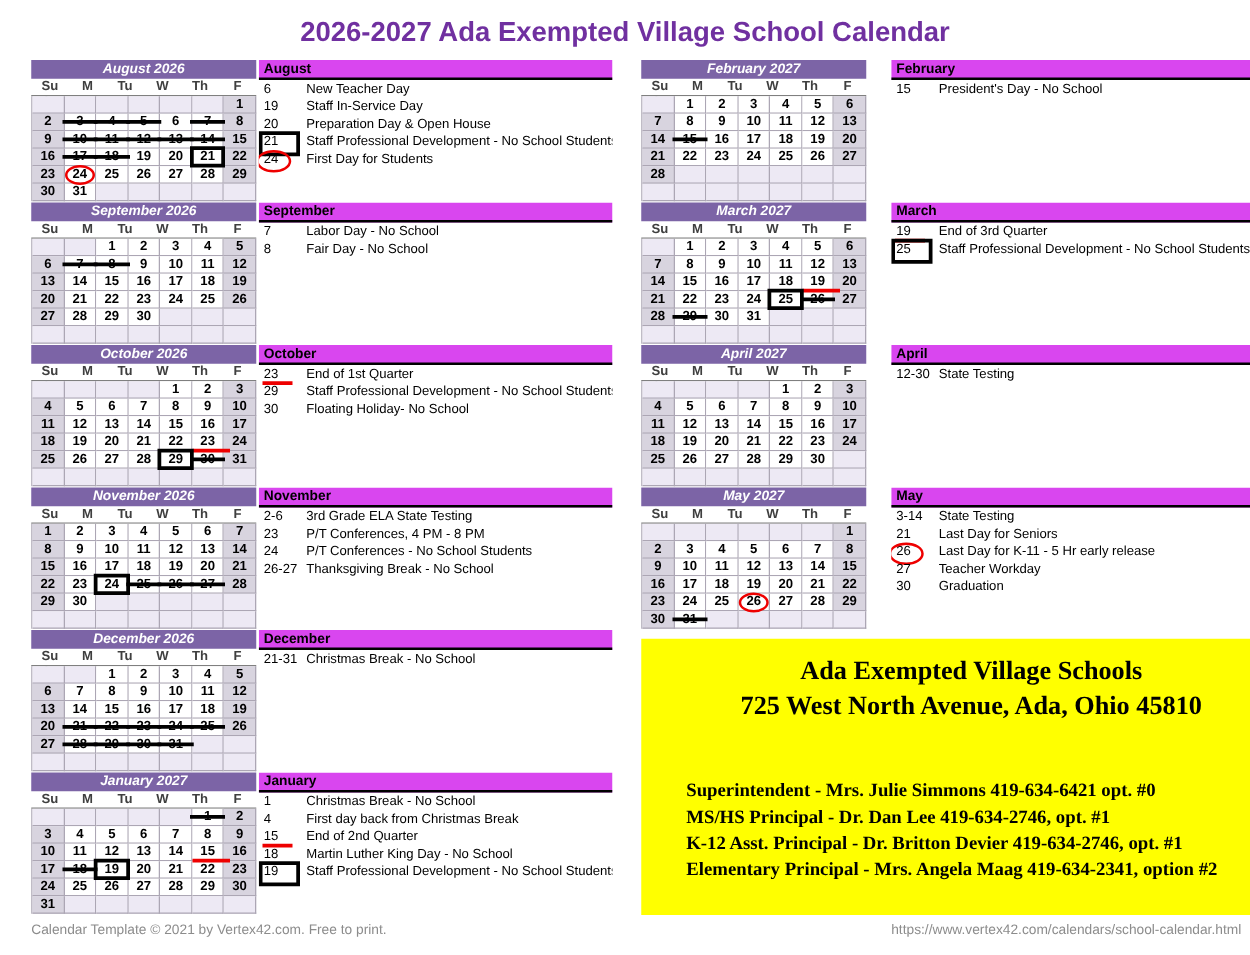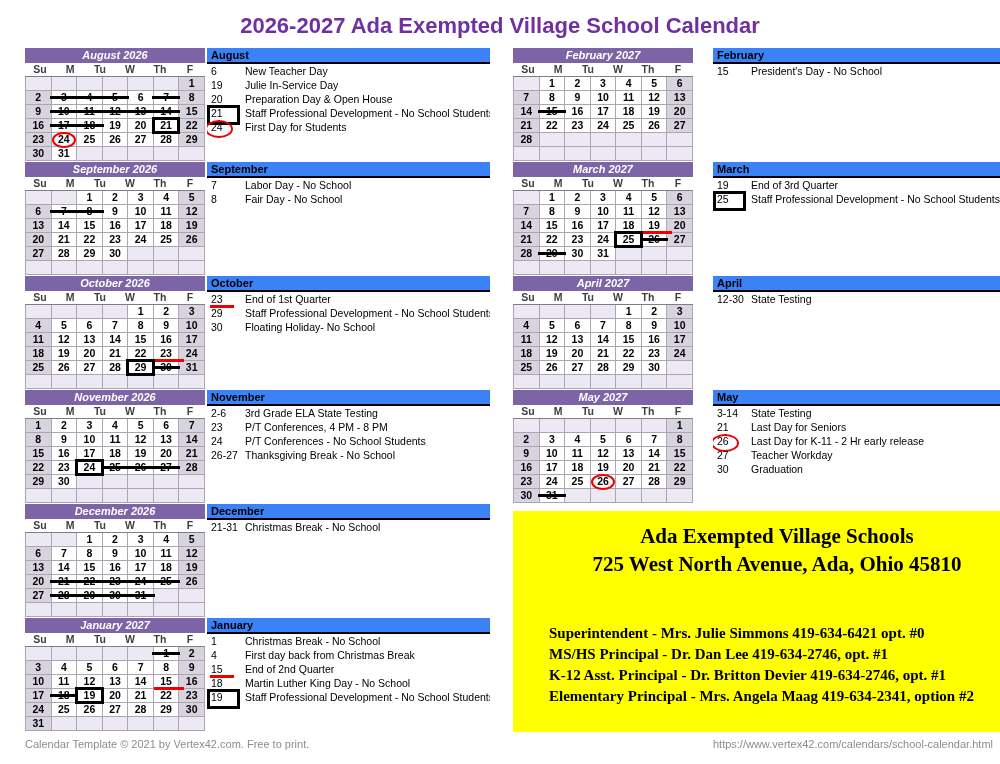--- a/index.html
+++ b/index.html
@@ -20,21 +20,21 @@
   .cell.we{background:#D8D4DF;}
   .cell.empty{background:#EDE9F4;}
   .cell.d-strike::after{content:"";position:absolute;left:-2px;right:-2px;top:5px;height:3px;background:#000;z-index:2;}
   .cell.d-box::before{content:"";position:absolute;left:-2px;right:-2px;top:-2px;bottom:-2px;border:3px solid #000;z-index:3;}
   .cell.d-circle::after{content:"";position:absolute;left:50%;top:50%;width:20px;height:12px;
     transform:translate(-50%,-50%);border:2px solid #EE0000;border-radius:50%;z-index:3;}
   .cell.d-redline::after{content:"";position:absolute;left:0;right:-6px;bottom:-2px;height:3px;background:#EE0000;z-index:2;}
   
   .events{flex:1;margin-left:2px;overflow:hidden;}
   .col-right .events{margin-left:20px;}
-  .events-header{height:14px;line-height:14px;background:#3b82f6;border-bottom:2px solid #000;
+  .events-header{height:14px;line-height:14px;background:#d946ef;border-bottom:2px solid #000;
     font-size:11px;font-weight:bold;padding-left:4px;}
   .event-row{display:flex;font-size:10.5px;line-height:13.5px;padding-left:4px;margin-top:0.5px;color:#000;}
   .event-day{width:34px;flex:none;position:relative;}
   .event-text{white-space:nowrap;}
   .event-day.d-box::after{content:"";position:absolute;left:-4px;top:-2px;width:27px;height:14px;border:3px solid #000;}
   .event-day.d-circle::after{content:"";position:absolute;left:-6px;top:-1px;width:24px;height:14px;
     border:2px solid #EE0000;border-radius:50%;}
   .event-day.d-redline::after{content:"";position:absolute;left:-1px;top:12px;width:24px;height:3px;background:#EE0000;}
   
   .info-box{width:480px;height:221px;background:#FFFF00;margin-top:8px;
@@ -110,21 +110,21 @@
           </div>
         </div>
         <div class="events">
           <div class="events-header">August</div>
           <div class="event-row">
             <span class="event-day">6</span>
             <span class="event-text">New Teacher Day</span>
           </div>
           <div class="event-row">
             <span class="event-day">19</span>
-            <span class="event-text">Julie In-Service Day</span>
+            <span class="event-text">Staff In-Service Day</span>
           </div>
           <div class="event-row">
             <span class="event-day">20</span>
             <span class="event-text">Preparation Day &amp; Open House</span>
           </div>
           <div class="event-row">
             <span class="event-day d-box">21</span>
             <span class="event-text">Staff Professional Development - No School Students</span>
           </div>
           <div class="event-row">
@@ -761,21 +761,21 @@
           <div class="event-row">
             <span class="event-day">3-14</span>
             <span class="event-text">State Testing</span>
           </div>
           <div class="event-row">
             <span class="event-day">21</span>
             <span class="event-text">Last Day for Seniors</span>
           </div>
           <div class="event-row">
             <span class="event-day d-circle">26</span>
-            <span class="event-text">Last Day for K-11 - 2 Hr early release</span>
+            <span class="event-text">Last Day for K-11 - 5 Hr early release</span>
           </div>
           <div class="event-row">
             <span class="event-day">27</span>
             <span class="event-text">Teacher Workday</span>
           </div>
           <div class="event-row">
             <span class="event-day">30</span>
             <span class="event-text">Graduation</span>
           </div>
         </div>

